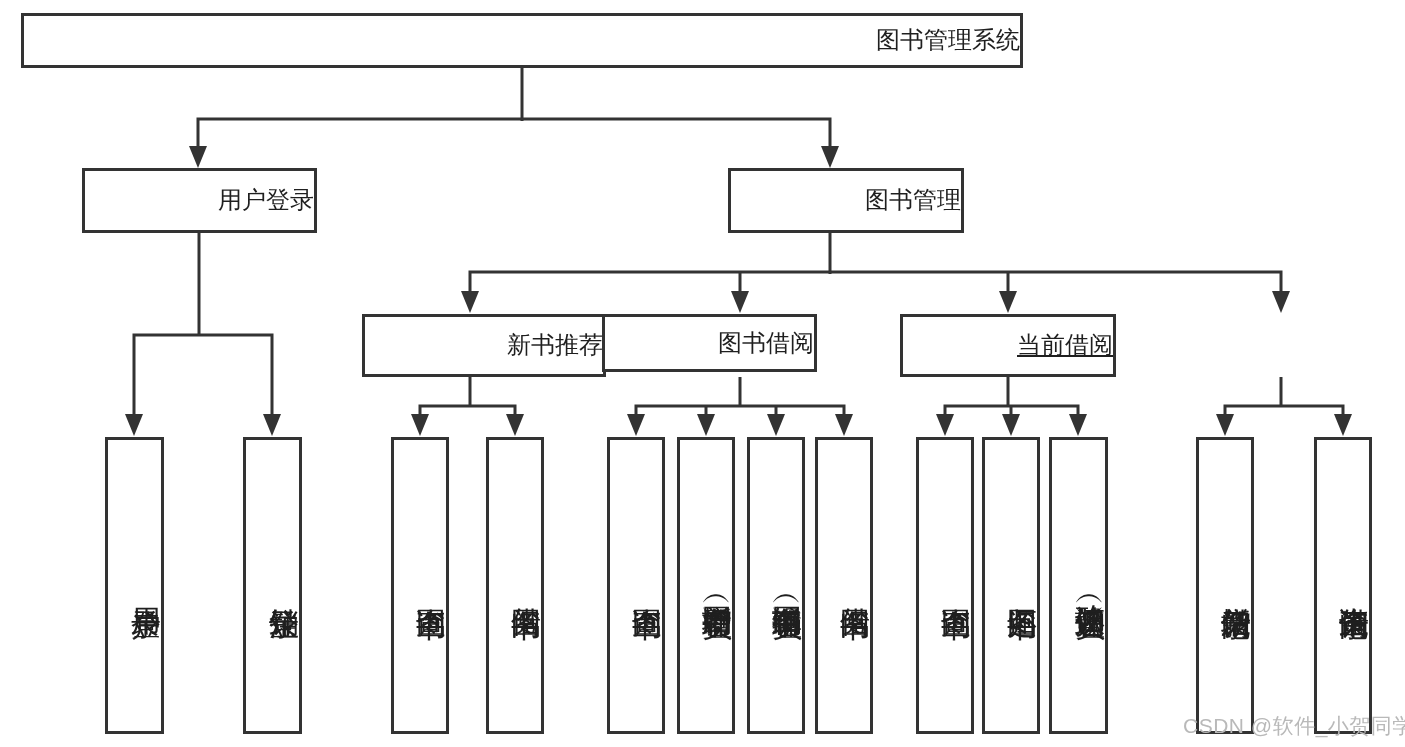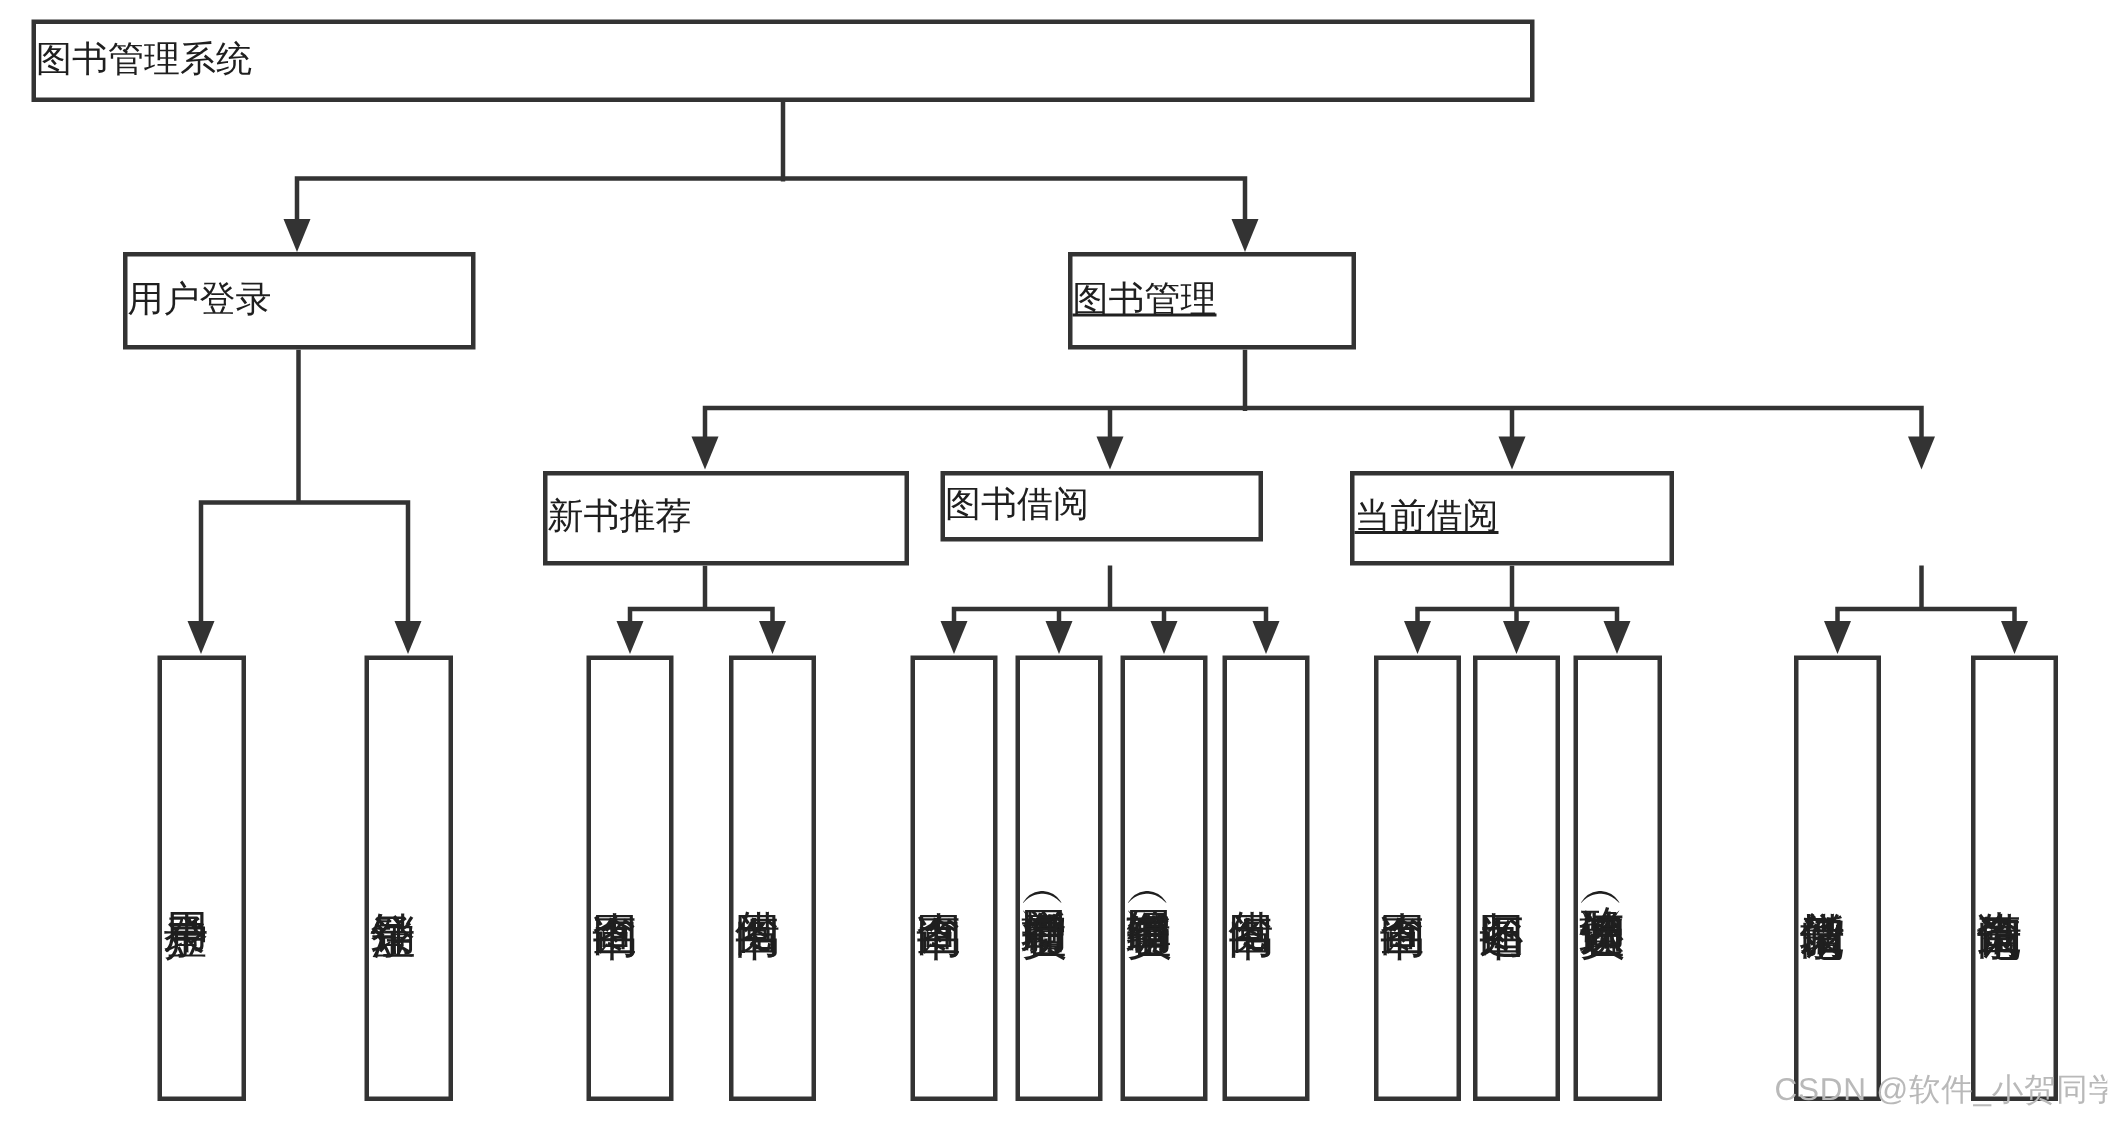--- a/index.html
+++ b/index.html
@@ -17,21 +17,21 @@
     width: 1405px; height: 747px;
     pointer-events: none;
   }
   .box {
     position: absolute;
     background: #ffffff;
     border: 3px solid #333333;
     box-sizing: border-box;
     display: flex;
     align-items: center;
-    justify-content: flex-start;
+    justify-content: flex-end;
     color: #1f1f1f;
   }
   .box.h { font-size: 24px; }
   .box.v { font-size: 30px; }
   .hlabel {
     white-space: nowrap;
     line-height: 1.1;
   }
   .vlabel {
     writing-mode: vertical-rl;
@@ -100,28 +100,28 @@
     </g>
   </svg>
 
   <div class="box h" style="left:21px; top:13px; width:1002px; height:55px;">
     <span class="hlabel">图书管理系统</span>
   </div>
 
   <div class="box h" style="left:82px; top:168px; width:235px; height:65px;">
     <span class="hlabel">用户登录</span>
   </div>
-  <div class="box h" style="left:712px; top:168px; width:192px; height:65px;text-decoration:underline;">
+  <div class="box h" style="left:728px; top:168px; width:236px; height:65px;">
     <span class="hlabel">图书管理</span>
   </div>
 
   <div class="box h" style="left:362px; top:314px; width:244px; height:63px;">
     <span class="hlabel">新书推荐</span>
   </div>
-  <div class="box h" style="left:627px; top:314px; width:215px; height:47px;">
+  <div class="box h" style="left:602px; top:314px; width:215px; height:58px;">
     <span class="hlabel">图书借阅</span>
   </div>
   <div class="box h" style="left:900px; top:314px; width:216px; height:63px;text-decoration:underline;">
     <span class="hlabel">当前借阅</span>
   </div>
 
   <div class="box v" style="left:105px; top:437px; width:59px; height:297px;">
     <span class="vlabel">用户登录</span>
   </div>
   <div class="box v" style="left:243px; top:437px; width:59px; height:297px;">

